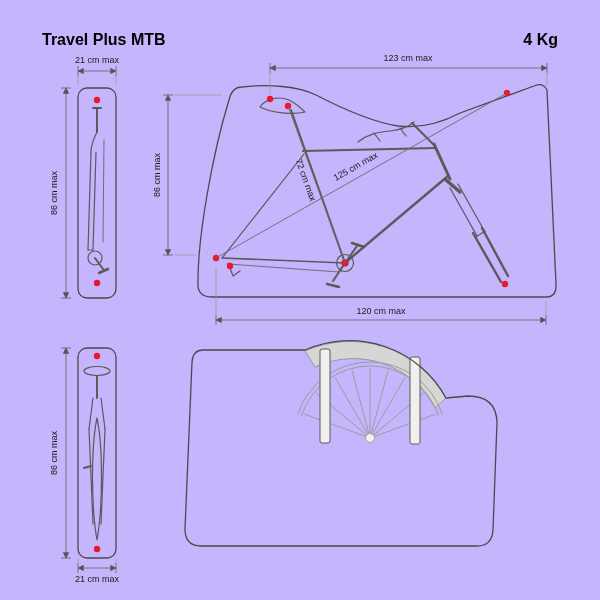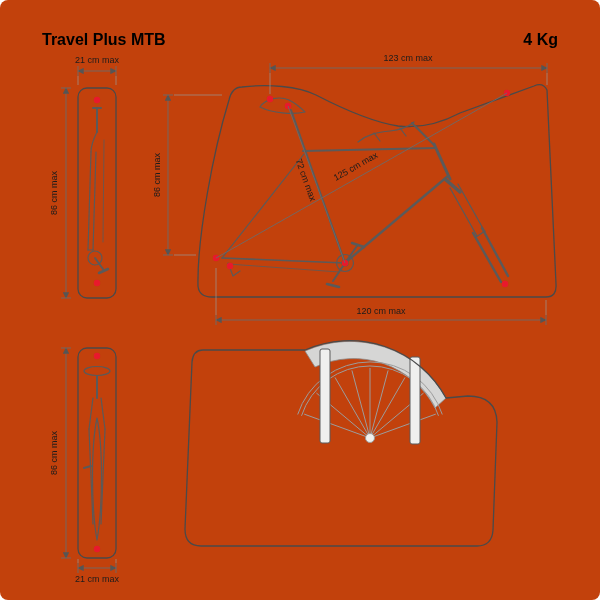--- a/index.html
+++ b/index.html
@@ -1,22 +1,21 @@
 <!DOCTYPE html>
 <html><head>
 <meta charset="utf-8">
 <style>
   html,body { margin:0; padding:0; }
   .canvas {
     width:600px; height:600px;
-    background:#c2410c;
+    background:#c4b5fd;
     position:relative;
     font-family:"Liberation Sans", sans-serif;
     overflow:hidden;
-    border-radius:8px;
   }
   svg { display:block; }
   .title-text { font-size:16px; font-weight:bold; fill:#000000; font-family:"Liberation Sans", sans-serif; }
   .dim-text   { font-size:9px; fill:#1c1c1c; font-family:"Liberation Sans", sans-serif; }
   .outline    { fill:none; stroke:#4a4a4a; stroke-width:1.3; stroke-linejoin:round; }
   .bike       { fill:none; stroke:#5a5a5a; stroke-width:1.2; stroke-linecap:round; stroke-linejoin:round; }
   .dim-line   { stroke:#6b6b6b; stroke-width:0.9; fill:none; }
   .ext-line   { stroke:#9a9a9a; stroke-width:0.7; fill:none; }
   .tick       { stroke:#6b6b6b; stroke-width:0.9; }
   .fender     { fill:#d6d6d5; stroke:#8a8a8a; stroke-width:0.8; }

